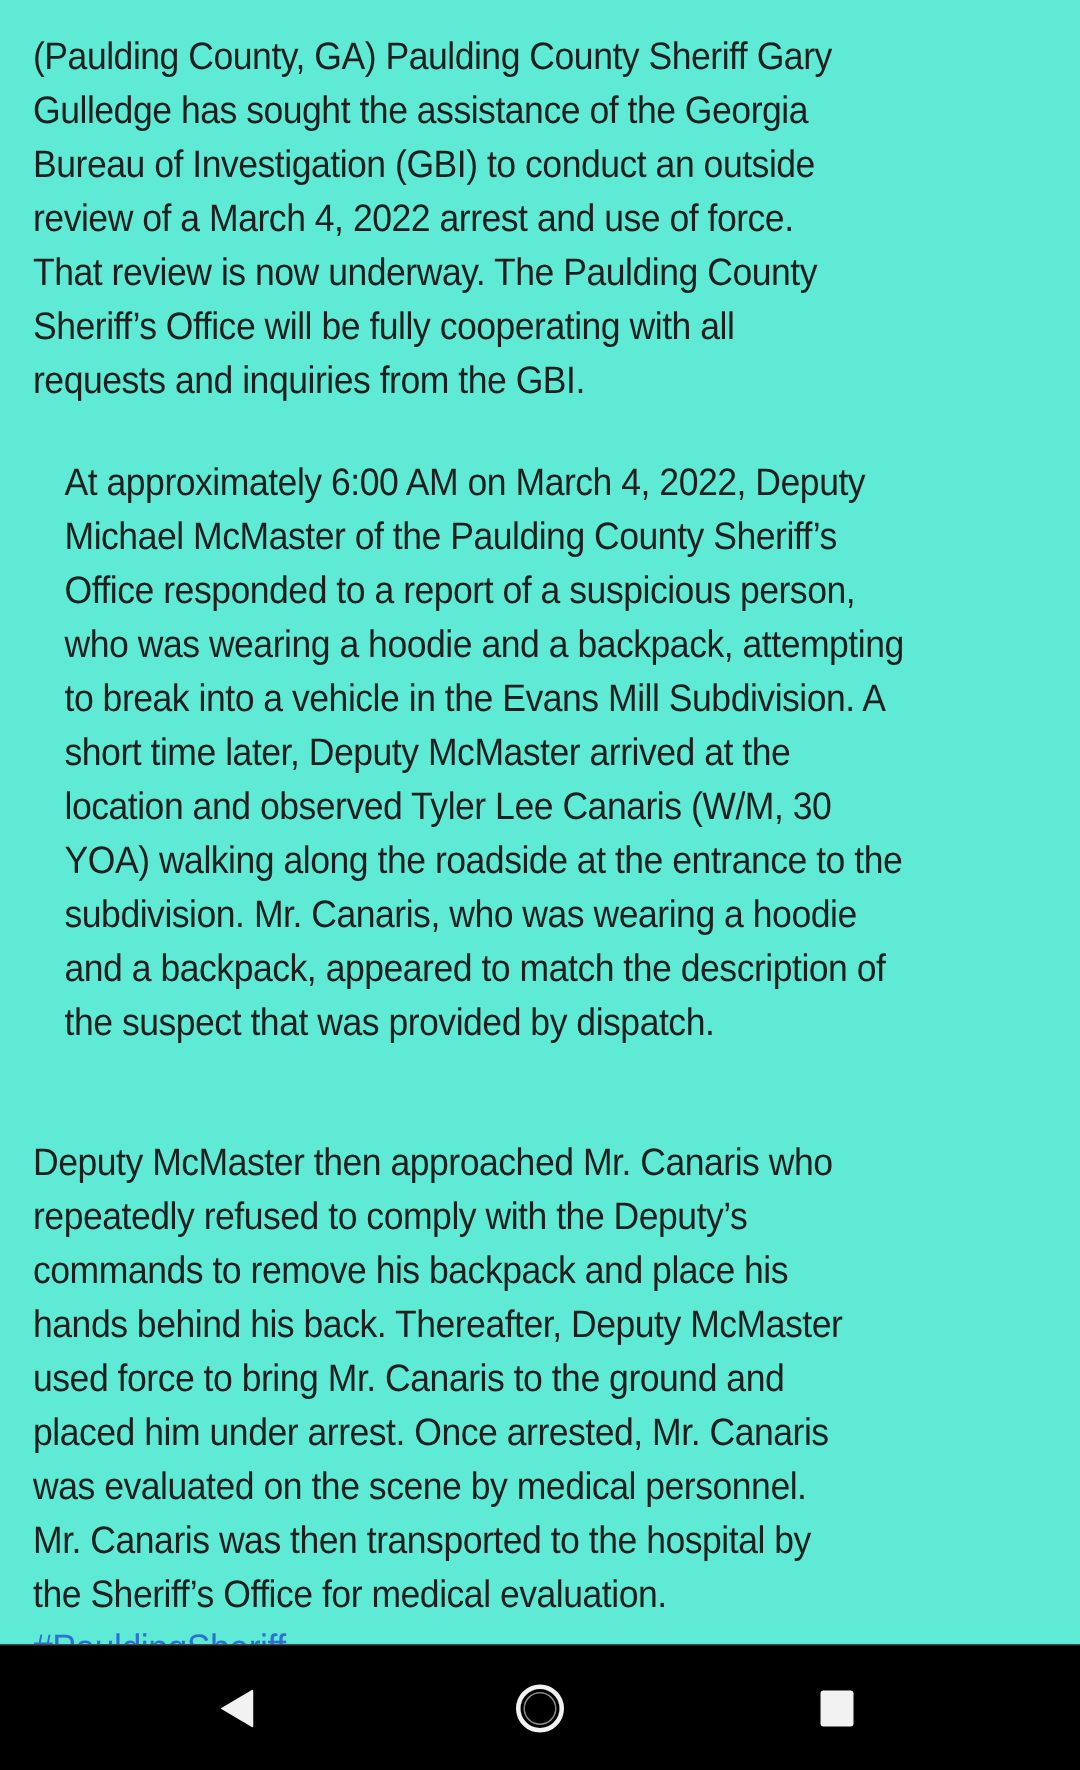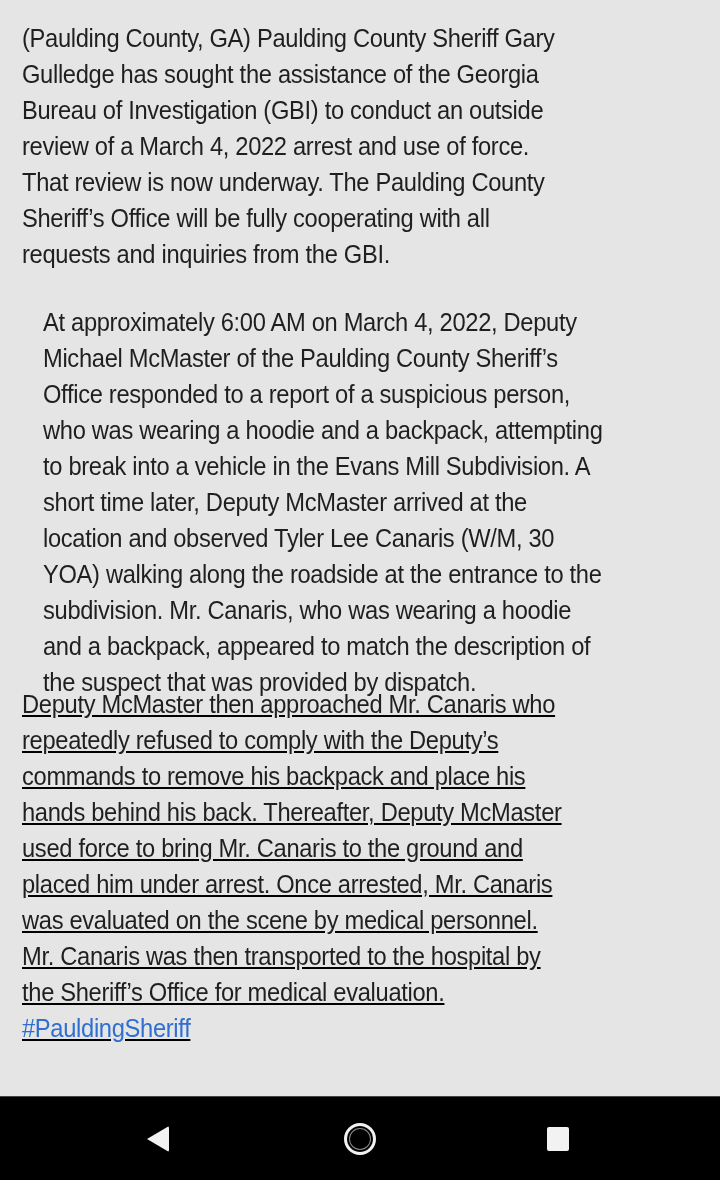--- a/index.html
+++ b/index.html
@@ -13,21 +13,21 @@
       position: relative;
       overflow: hidden;
       font-family: "Liberation Sans", "DejaVu Sans", sans-serif;
     }
     .content {
       position: absolute;
       left: 0;
       top: 0;
       width: 720px;
       height: 1096px;
-      background: #e5e5e5;
+      background: #5eead4;
     }
     .para {
       position: absolute;
       left: 22px;
       width: 690px;
     }
     .line {
       display: block;
       height: 36px;
       line-height: 36px;
@@ -107,21 +107,21 @@
     <span class="line">who was wearing a hoodie and a backpack, attempting</span>
     <span class="line">to break into a vehicle in the Evans Mill Subdivision.  A</span>
     <span class="line">short time later, Deputy McMaster arrived at the</span>
     <span class="line">location and observed Tyler Lee Canaris (W/M, 30</span>
     <span class="line">YOA) walking along the roadside at the entrance to the</span>
     <span class="line">subdivision.  Mr. Canaris, who was wearing a hoodie</span>
     <span class="line">and a backpack, appeared to match the description of</span>
     <span class="line">the suspect that was provided by dispatch.</span>
   </div>
 
-  <div class="para" style="top:686px;text-decoration:underline;">
+  <div class="para" style="top:757px;">
     <span class="line">Deputy McMaster then approached Mr. Canaris who</span>
     <span class="line">repeatedly refused to comply with the Deputy’s</span>
     <span class="line">commands to remove his backpack and place his</span>
     <span class="line">hands behind his back.  Thereafter, Deputy McMaster</span>
     <span class="line">used force to bring Mr. Canaris to the ground and</span>
     <span class="line">placed him under arrest.  Once arrested, Mr. Canaris</span>
     <span class="line">was evaluated on the scene by medical personnel.</span>
     <span class="line">Mr. Canaris was then transported to the hospital by</span>
     <span class="line">the Sheriff’s Office for medical evaluation.</span>
     <span class="line hashtag">#PauldingSheriff</span>

